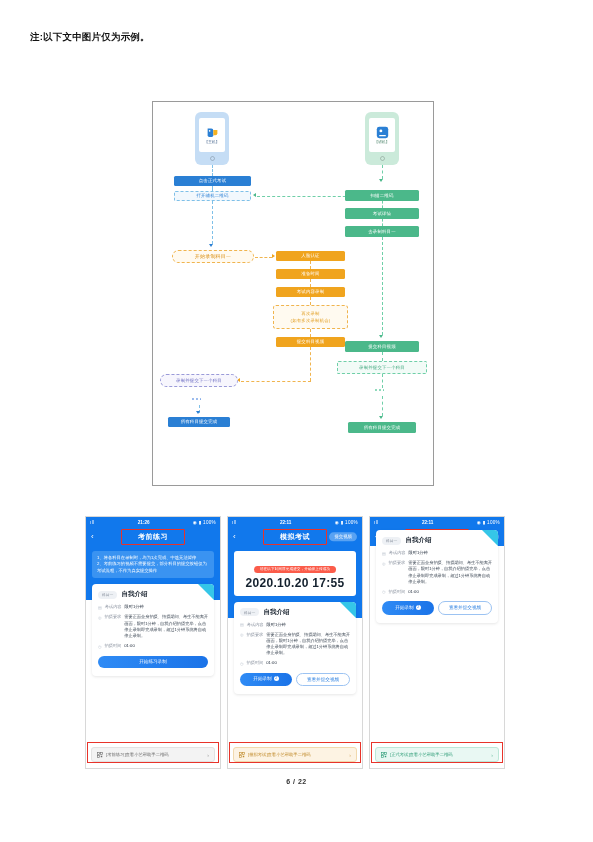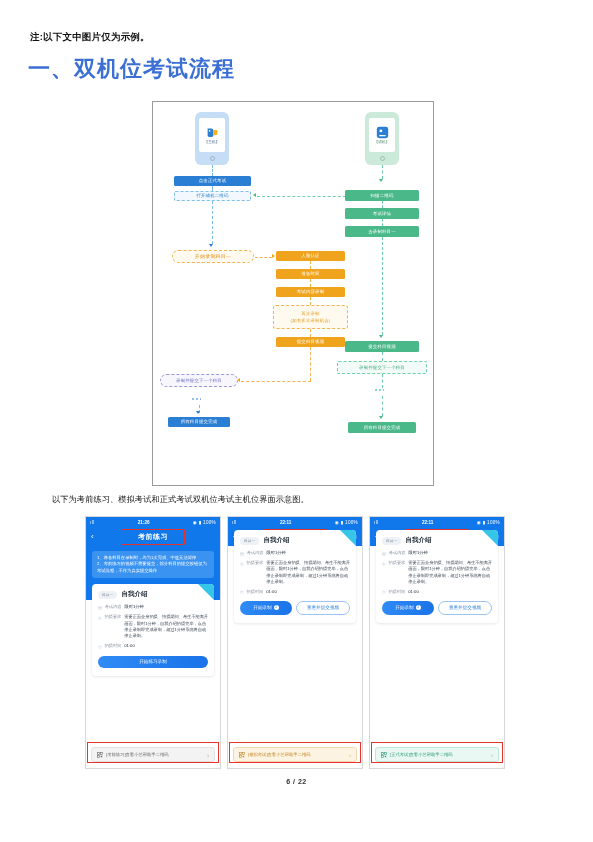--- a/index.html
+++ b/index.html
@@ -169,21 +169,20 @@
     position:absolute;left:0;right:0;top:778px;text-align:center;
     font-size:7px;font-weight:bold;color:#333;letter-spacing:.5px;
   }
 </style>
 </head>
 <body>
 
 <div class="page">
 
   <div class="note">注:以下文中图片仅为示例。</div>
-  <div class="h1">一、双机位考试流程</div>
 
   <div class="diagram">
 
     <div class="ph blue" style="left:42px;top:10px;">
       <div class="scr">
         <svg class="applogo" viewBox="0 0 32 32">
           <path d="M4 6h9a5 5 0 0 1 5 5v12a4 4 0 0 1-4 4H8a4 4 0 0 1-4-4z" fill="#2a7fd4"></path>
           <path d="M18 10h10v8a5 5 0 0 1-5 5h-5z" fill="#f5b120"></path>
           <circle cx="9" cy="12" r="2" fill="#fff"></circle>
         </svg>
@@ -264,21 +263,20 @@
     <div class="dots" style="left:222px;top:287px;">
       <i style="background:#6fcfa8"></i>
         <i style="background:#6fcfa8"></i>
         <i style="background:#6fcfa8"></i>
     </div>
     <div class="vline" style="left:229px;top:294px;height:20px;border-color:#6fcfa8;"></div>
     <div class="arrow adown" style="left:226.4px;top:314px;border-top-color:#4bb88a;"></div>
     <div class="bx green" style="left:195px;top:320px;width:68px;height:11px;">所有科目提交完成</div>
   </div>
 
-  <div class="caption">以下为考前练习、模拟考试和正式考试双机位考试主机位界面示意图。</div>
 
   <div class="shots">
 
     <div class="shot s1">
       <div class="statusbar">
         <span class="sbl">ıll</span>
         <span class="sbc">21:26</span>
         <span class="sbr">◉ ▮ 100%</span>
       </div>
       <div class="navbar">
@@ -330,20 +328,26 @@
       <div class="statusbar">
         <span class="sbl">ıll</span>
         <span class="sbc">22:11</span>
         <span class="sbr">◉ ▮ 100%</span>
       </div>
       <div class="navbar">
         <span class="navback">‹</span>
         <span class="navtitle boxed">模拟考试</span>
         <span class="navbtn">提交视频</span>
       </div>
+      <div class="bluebody">
+        <div class="timecard">
+          <span class="timetag">请在以下时间前完成提交，并确保上传成功</span>
+          <div class="timeval">2020.10.20 17:55</div>
+        </div>
+      </div>
       <div class="card">
         <div class="corner"></div>
         <div class="cardhead">
           <span class="pill">科目一</span>
           <span class="cardtitle">自我介绍</span>
         </div>
         <div class="row">
           <span class="rowicon">▤</span>
           <span class="rowlabel">考试内容</span>
           <span class="rowval strong">限时1分钟</span>

